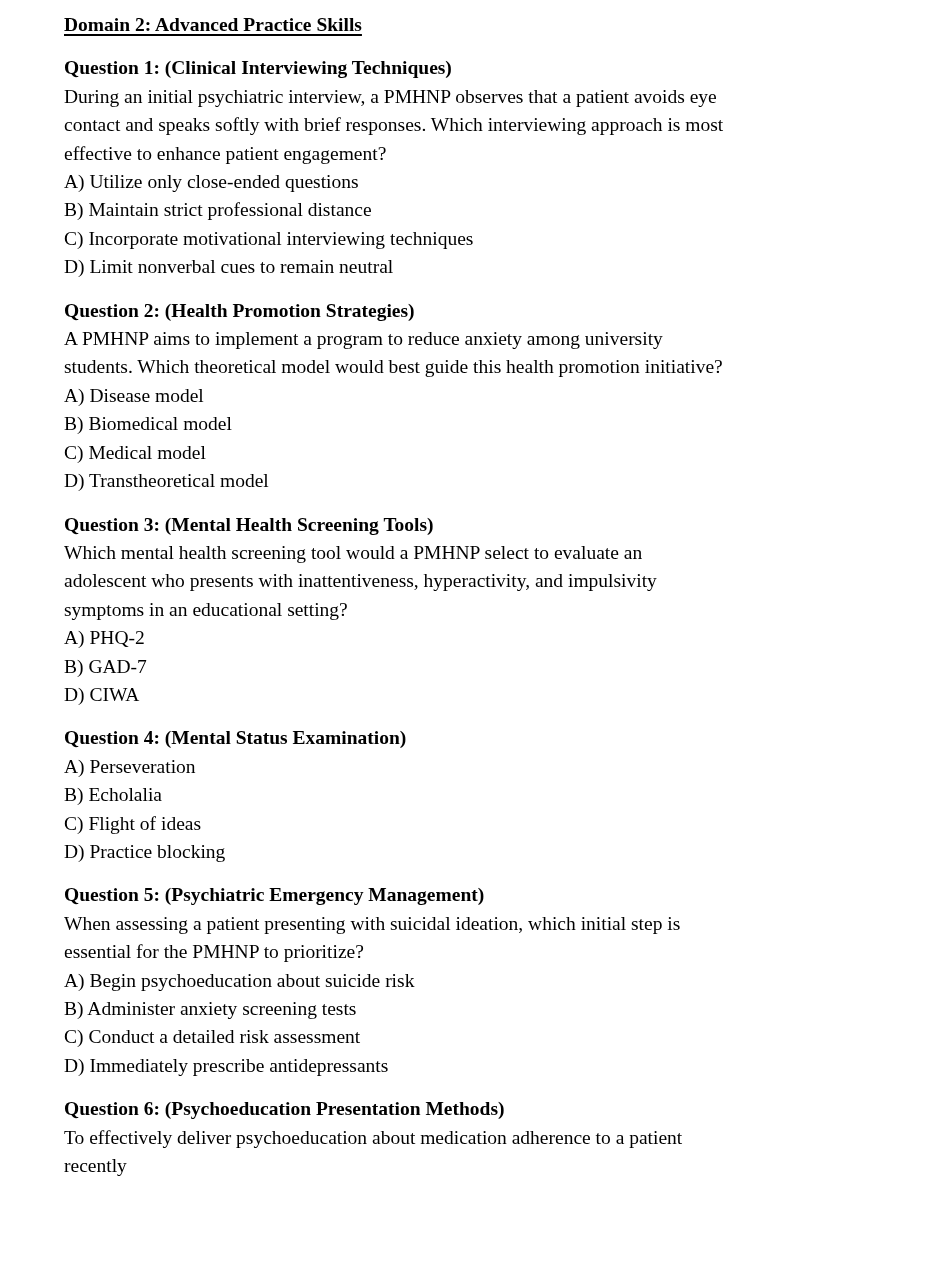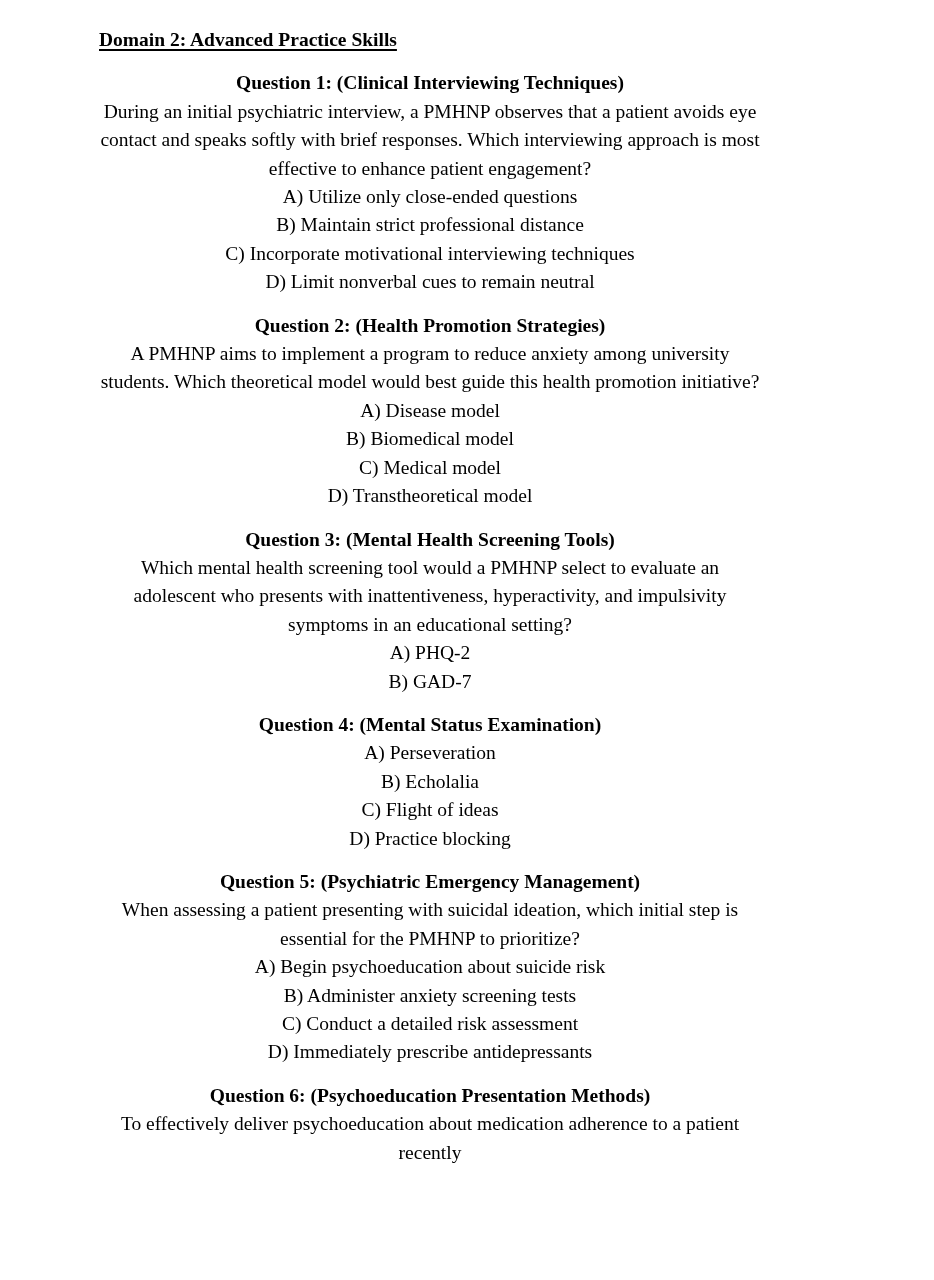--- a/index.html
+++ b/index.html
@@ -11,41 +11,39 @@
   body {
     width: 934px;
     height: 1280px;
     overflow: hidden;
   }
   .page {
     width: 790px;
     height: 1280px;
     background: #ffffff;
     color: #000000;
-    padding: 26px 64px 0 64px;
+    padding: 11px 64px 0 64px;
     font-family: "Liberation Serif", "DejaVu Serif", serif;
     font-size: 19.5px;
     line-height: 28.4px;
     overflow: hidden;
-    margin-left: 35px;
   }
   .doc-title {
     margin: 0;
     font-size: 19.5px;
     font-weight: bold;
     text-decoration: underline;
     text-decoration-thickness: 2px;
     text-underline-offset: 3px;
   }
   .question {
     margin-top: 15px;
   }
   .question p {
     margin: 0;
-    text-align: center;
   }
   .q-heading {
     font-weight: bold;
   }
 </style>
 </head>
 <body>
 
 <div class="page">
 
@@ -67,20 +65,21 @@
     <p class="q-option">B) Biomedical model</p>
     <p class="q-option">C) Medical model</p>
     <p class="q-option">D) Transtheoretical model</p>
   </section>
 
   <section class="question">
     <p class="q-heading">Question 3: (Mental Health Screening Tools)</p>
     <p class="q-stem">Which mental health screening tool would a PMHNP select to evaluate an adolescent who presents with inattentiveness, hyperactivity, and impulsivity symptoms in an educational setting?</p>
     <p class="q-option">A) PHQ-2</p>
     <p class="q-option">B) GAD-7</p>
+    <p class="q-option">D) CIWA</p>
   </section>
 
   <section class="question">
     <p class="q-heading">Question 4: (Mental Status Examination)</p>
     <p class="q-option">A) Perseveration</p>
     <p class="q-option">B) Echolalia</p>
     <p class="q-option">C) Flight of ideas</p>
     <p class="q-option">D) Practice blocking</p>
   </section>
 

